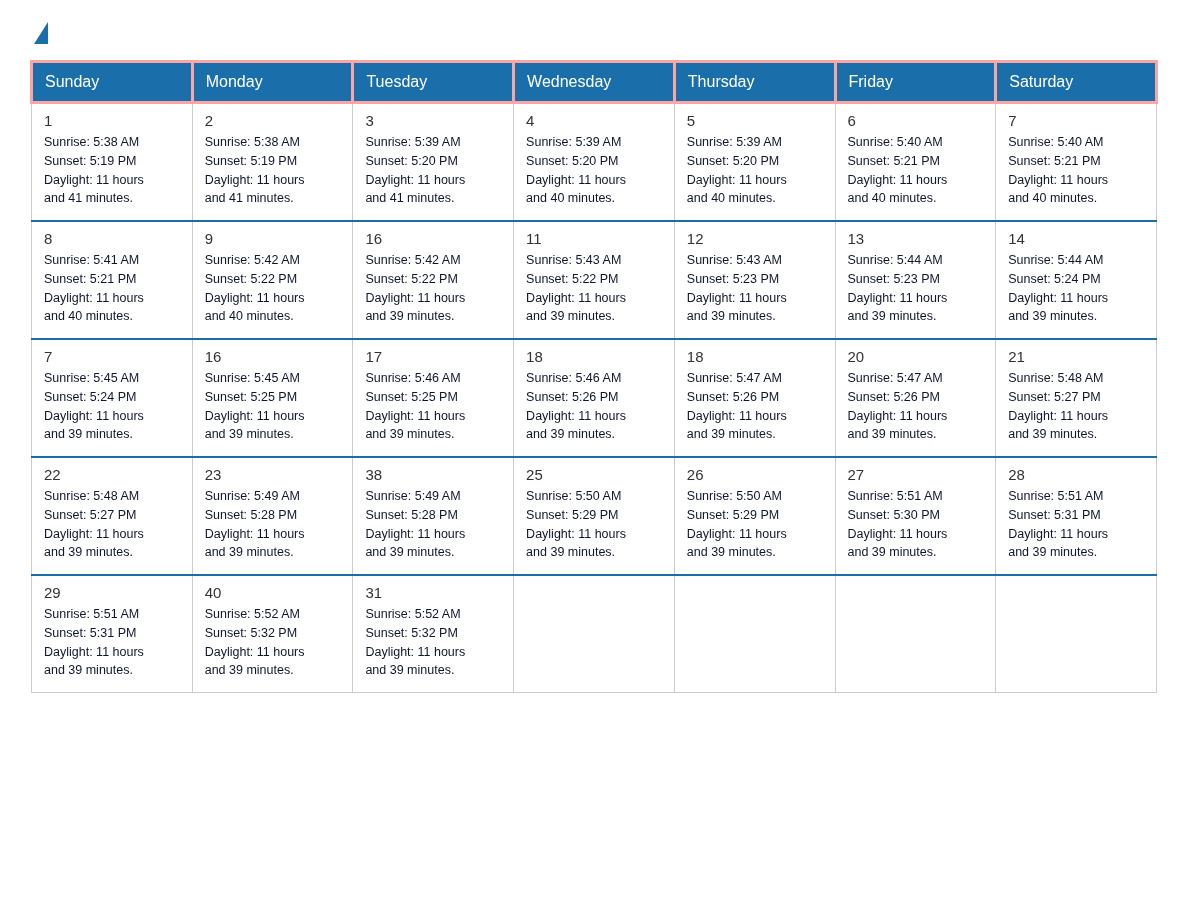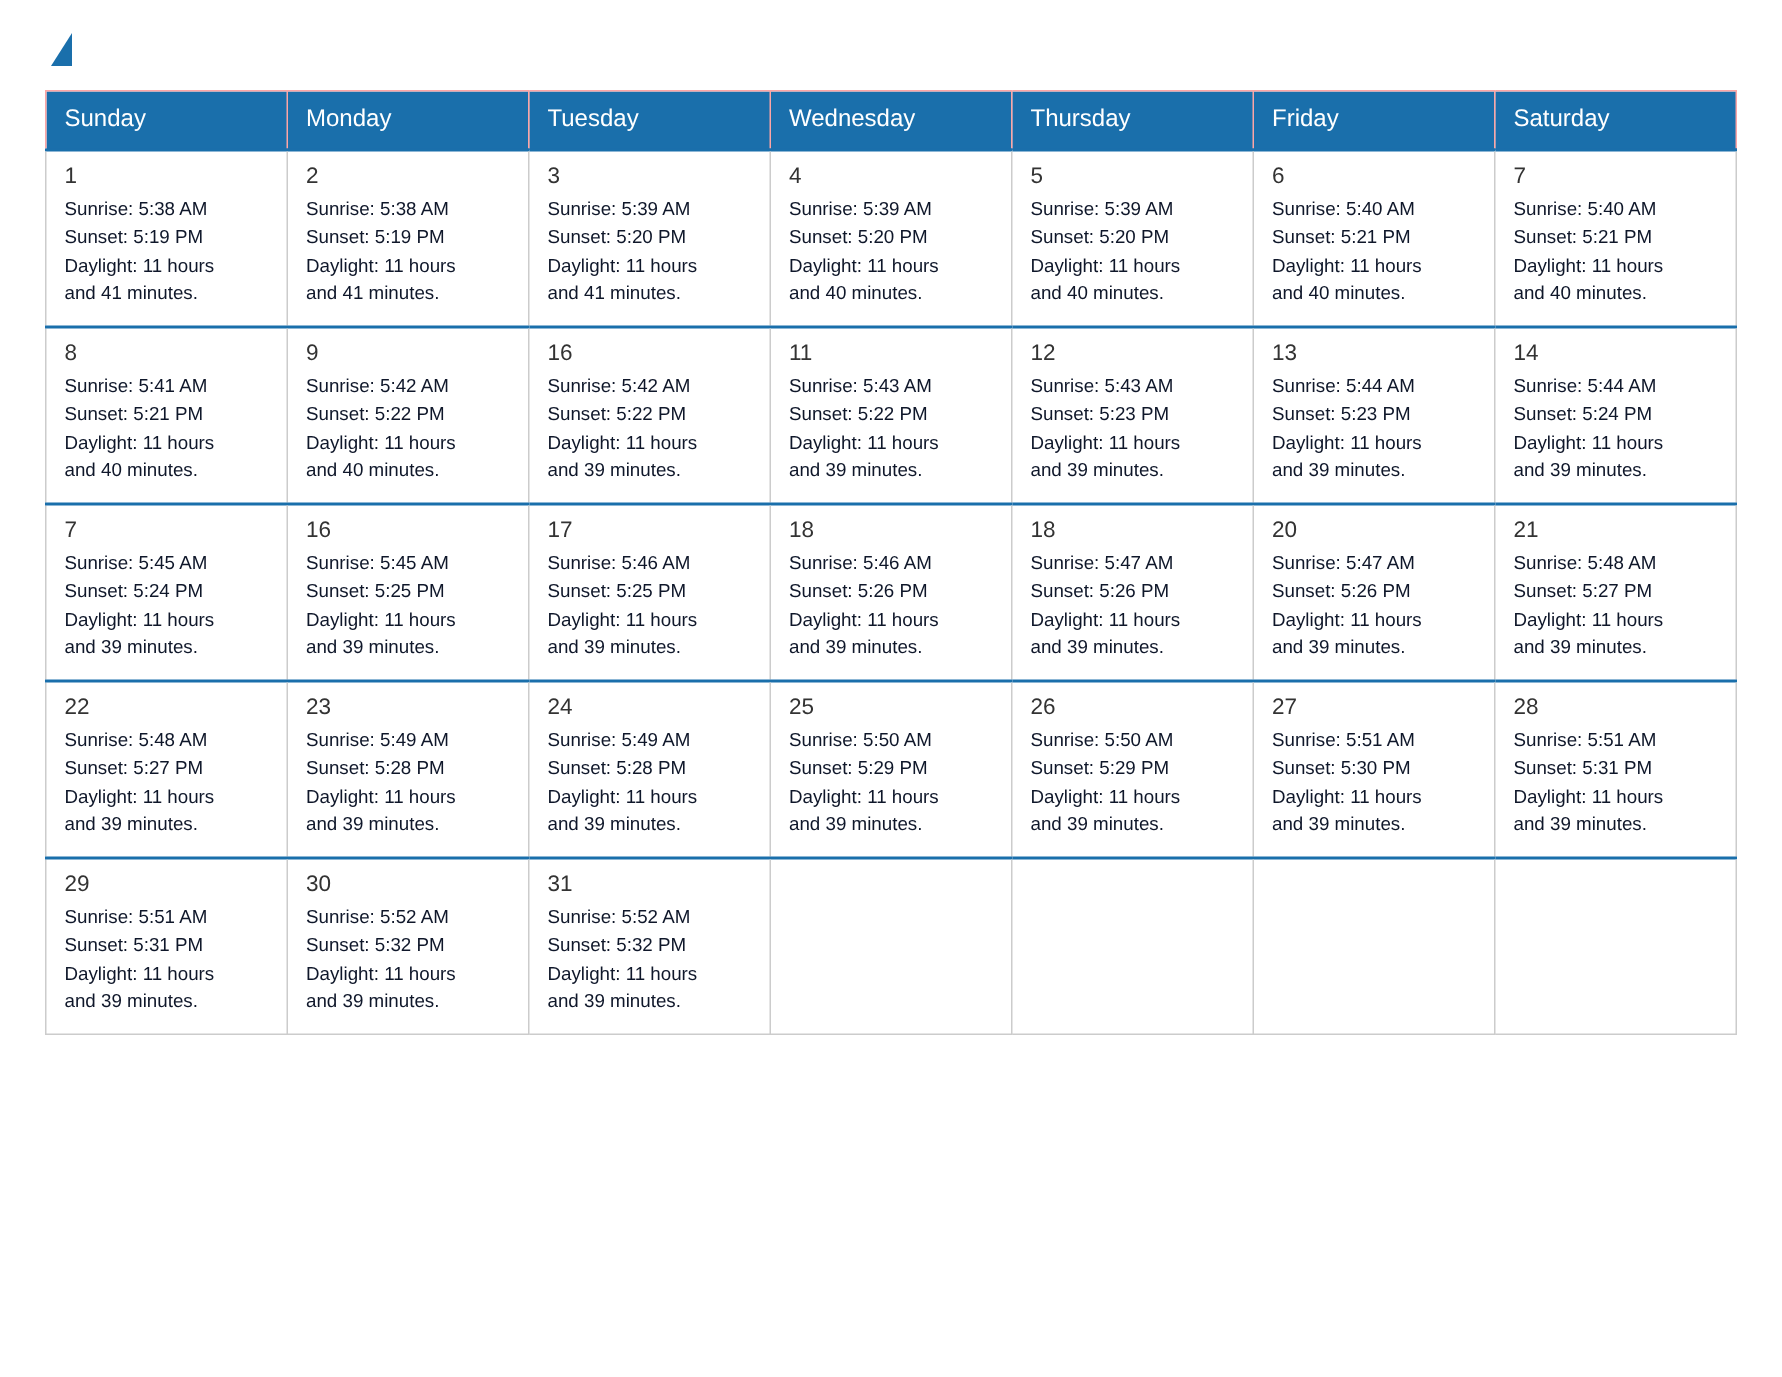--- a/index.html
+++ b/index.html
@@ -67,21 +67,21 @@
       border-collapse: collapse;
       table-layout: fixed;
     }
     .calendar-table th {
       background-color: #1a6fab;
       color: white;
       padding: 10px 12px;
       text-align: left;
       font-size: 16px;
       font-weight: normal;
-      border: 1px solid #fca5a5;
+      border: 3px solid #fca5a5;
     }
     .calendar-table td {
       vertical-align: top;
       padding: 8px 12px 12px 12px;
       border: 1px solid #ccc;
       font-size: 13px;
       color: #333;
       height: 110px;
     }
     .calendar-table tr td {
@@ -229,21 +229,21 @@
       <tr>
         <td>
         <span class="day-number">22</span>
         <div class="day-info">Sunrise: 5:48 AM<br>Sunset: 5:27 PM<br>Daylight: 11 hours<br>and 39 minutes.</div>
       </td>
         <td>
         <span class="day-number">23</span>
         <div class="day-info">Sunrise: 5:49 AM<br>Sunset: 5:28 PM<br>Daylight: 11 hours<br>and 39 minutes.</div>
       </td>
         <td>
-        <span class="day-number">24</span>
+        <span class="day-number">38</span>
         <div class="day-info">Sunrise: 5:49 AM<br>Sunset: 5:28 PM<br>Daylight: 11 hours<br>and 39 minutes.</div>
       </td>
         <td>
         <span class="day-number">25</span>
         <div class="day-info">Sunrise: 5:50 AM<br>Sunset: 5:29 PM<br>Daylight: 11 hours<br>and 39 minutes.</div>
       </td>
         <td>
         <span class="day-number">26</span>
         <div class="day-info">Sunrise: 5:50 AM<br>Sunset: 5:29 PM<br>Daylight: 11 hours<br>and 39 minutes.</div>
       </td>
@@ -255,21 +255,21 @@
         <span class="day-number">28</span>
         <div class="day-info">Sunrise: 5:51 AM<br>Sunset: 5:31 PM<br>Daylight: 11 hours<br>and 39 minutes.</div>
       </td>
       </tr>
       <tr>
         <td>
         <span class="day-number">29</span>
         <div class="day-info">Sunrise: 5:51 AM<br>Sunset: 5:31 PM<br>Daylight: 11 hours<br>and 39 minutes.</div>
       </td>
         <td>
-        <span class="day-number">30</span>
+        <span class="day-number">40</span>
         <div class="day-info">Sunrise: 5:52 AM<br>Sunset: 5:32 PM<br>Daylight: 11 hours<br>and 39 minutes.</div>
       </td>
         <td>
         <span class="day-number">31</span>
         <div class="day-info">Sunrise: 5:52 AM<br>Sunset: 5:32 PM<br>Daylight: 11 hours<br>and 39 minutes.</div>
       </td>
         <td class="empty-cell"></td>
         <td class="empty-cell"></td>
         <td class="empty-cell"></td>
         <td class="empty-cell"></td>

